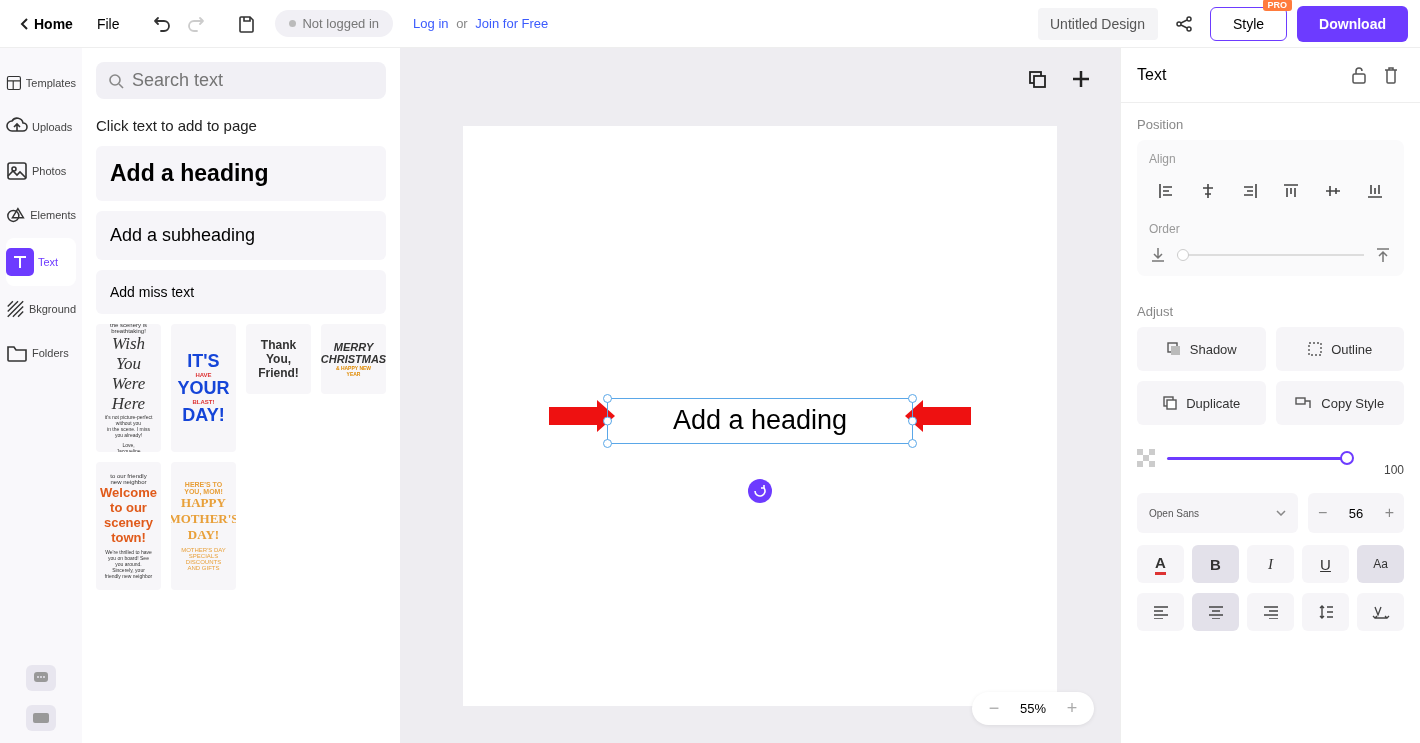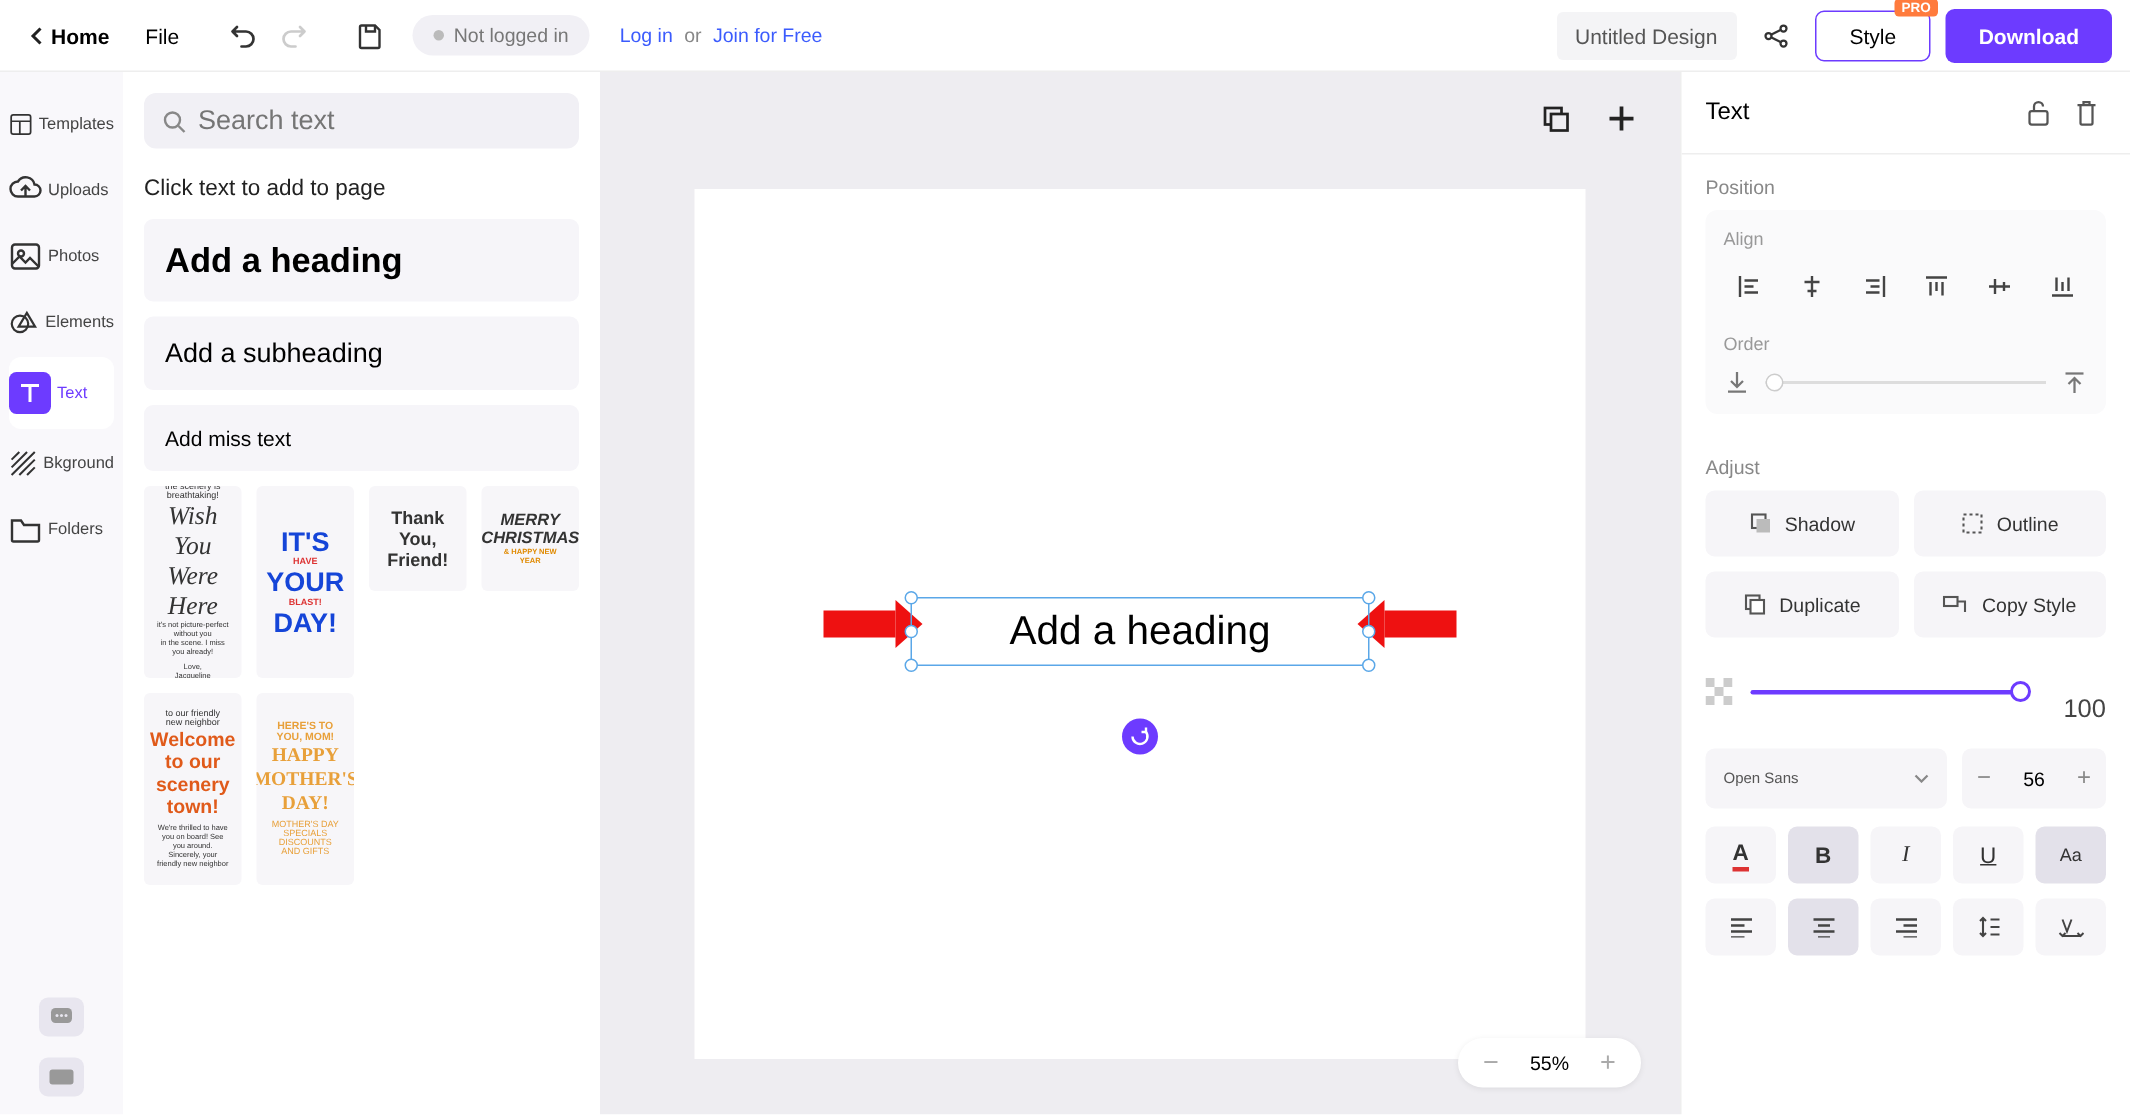--- a/index.html
+++ b/index.html
@@ -81,21 +81,21 @@
 .btn-row { display:flex; gap:8px; }
 .sq-btn { flex:1; height:30px; display:flex; align-items:center; justify-content:center; cursor:pointer; color:#444; border-radius:4px; }
 .order-row { display:flex; align-items:center; gap:10px; margin-top:6px; }
 .order-slider { flex:1; height:2px; background:#ddd; position:relative; }
 .order-thumb { position:absolute; left:0; top:-5px; width:12px; height:12px; background:#fff; border:1px solid #ccc; border-radius:50%; }
 .pill-row { display:flex; gap:10px; padding:0 16px 10px 16px; }
 .pill { flex:1; height:44px; background:#f6f5f8; border-radius:6px; display:flex; align-items:center; justify-content:center; gap:8px; font-size:13px; color:#333; cursor:pointer; }
 .opacity-row { display:flex; align-items:center; gap:12px; padding: 4px 16px 16px 16px; }
 .op-slider { flex:1; height:3px; background:#6d3bff; position:relative; border-radius:2px; }
 .op-thumb { position:absolute; right:-6px; top:-6px; width:14px; height:14px; background:#fff; border:2px solid #6d3bff; border-radius:50%; }
-.op-val { width:44px; text-align:right; font-size:17px; color:#444;margin-top:24px; }
+.op-val { width:44px; text-align:right; font-size:12px; color:#444;margin-top:24px; }
 .font-row { display:flex; gap:10px; padding:0 16px 12px 16px; }
 .font-select { flex:1; height:40px; background:#f6f5f8; border-radius:6px; display:flex; align-items:center; padding:0 12px; font-size:10px; color:#555; cursor:pointer; justify-content:space-between; }
 .size-box { width:96px; height:40px; background:#f6f5f8; border-radius:6px; display:flex; align-items:center; justify-content:space-between; padding:0 10px; font-size:13px; }
 .size-box .pm { color:#888; cursor:pointer; font-size:16px; }
 .style-row { display:flex; gap:8px; padding:0 16px 10px 16px; }
 .style-btn { flex:1; height:38px; background:#f6f5f8; border-radius:6px; display:flex; align-items:center; justify-content:center; font-size:15px; cursor:pointer; color:#333; }
 .style-btn.active { background:#e3e1ea; }
 .style-btn .underline-a { border-bottom:3px solid #d33; padding-bottom:1px; font-weight:600; }
 
 svg { display:block; }

